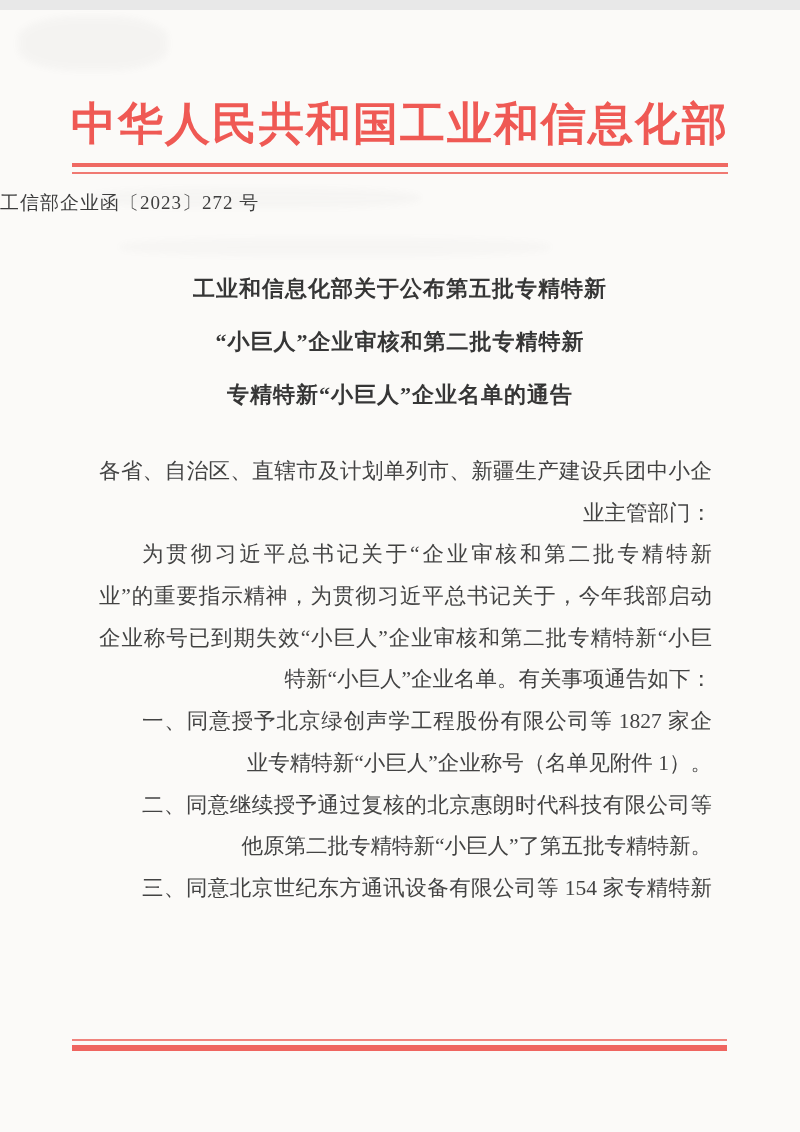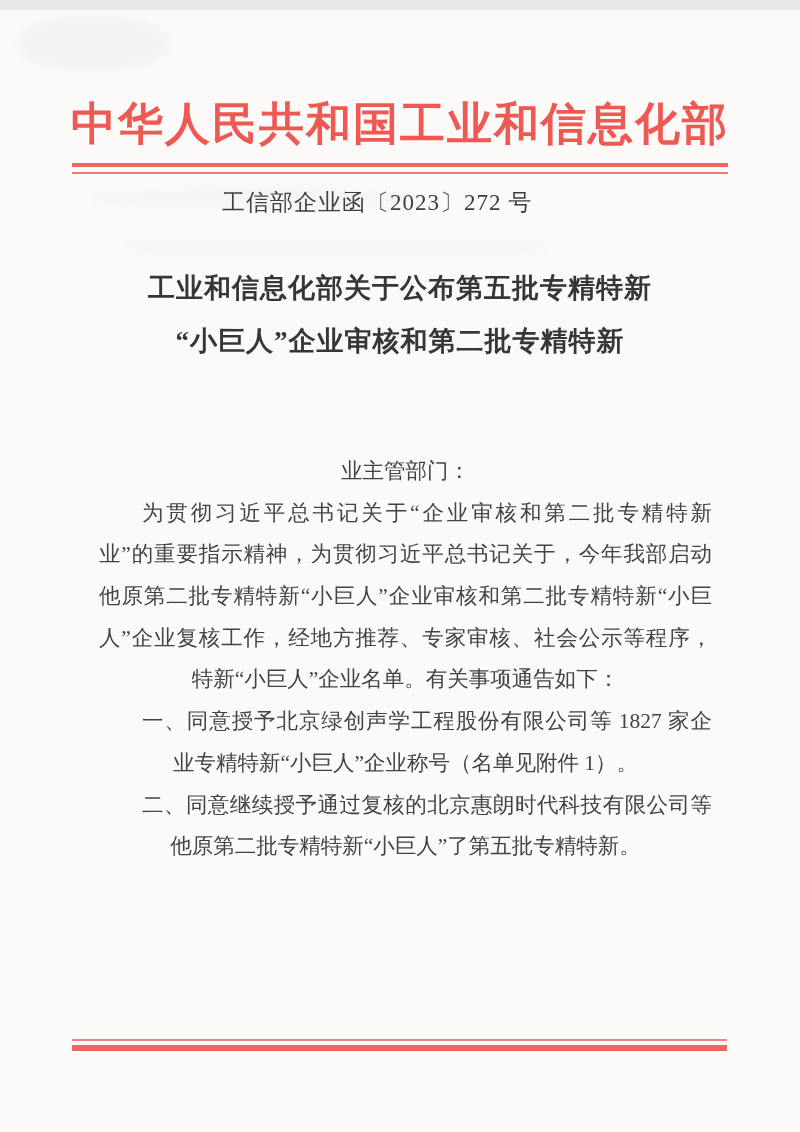--- a/index.html
+++ b/index.html
@@ -44,50 +44,50 @@
   .rules {
     margin: 13px 72px 0 72px;
   }
   .rule-thick { height: 4px; background: #ef6963; }
   .rule-gap   { height: 5px; }
   .rule-thin  { height: 2px; background: #f07972; }
 
   .doc-number {
     margin-top: 17px;
     padding-right: 46px;
-    text-align: center;
-    font-size: 23px;
+    text-align: left;
+    font-size: 19px;
     line-height: 24px;
     color: #3c3c3c;
     letter-spacing: 1px;
   }
 
   .title {
     margin-top: 47px;
     text-align: center;
-    font-size: 27px;
+    font-size: 22px;
     line-height: 53px;
     font-weight: bold;
     color: #363636;
     letter-spacing: 1px;
   }
 
   .body-text {
     position: absolute;
     left: 99px;
     right: 88px;
     top: 441px;
     font-size: 21.5px;
     color: #434343;
   }
   .body-text .line {
     line-height: 41.7px;
     height: 41.7px;
     overflow: hidden;
-    text-align: center;
+    text-align: right;
   }
   .body-text .line.full {
     text-align: justify;
     text-align-last: justify;
   }
   .body-text .line.indent {
     text-indent: 2em;
   }
 
   .footer-rules {
@@ -115,33 +115,35 @@
     <div class="rule-thick"></div>
     <div class="rule-gap"></div>
     <div class="rule-thin"></div>
   </div>
 
   <div class="doc-number">工信部企业函〔2023〕272 号</div>
 
   <div class="title">
     <div>工业和信息化部关于公布第五批专精特新</div>
     <div>“小巨人”企业审核和第二批专精特新</div>
+    <div>专精特新“小巨人”企业名单的通告</div>
   </div>
 
   <div class="body-text">
+      <div class="line full">各省、自治区、直辖市及计划单列市、新疆生产建设兵团中小企</div>
       <div class="line">业主管部门：</div>
       <div class="line full indent">为贯彻习近平总书记关于“企业审核和第二批专精特新</div>
       <div class="line full">业”的重要指示精神，为贯彻习近平总书记关于，今年我部启动</div>
-      <div class="line full">他原第二批专精特新“小巨人”企业审核和第二批专精特新“小巨</div>
-      <div class="line full">人”企业复核工作，经地方推荐、专家审核、社会公示等程序，</div>
+      <div class="line full">企业称号已到期失效“小巨人”企业审核和第二批专精特新“小巨</div>
       <div class="line">特新“小巨人”企业名单。有关事项通告如下：</div>
       <div class="line full indent">一、同意授予北京绿创声学工程股份有限公司等 1827 家企</div>
       <div class="line">业专精特新“小巨人”企业称号（名单见附件 1）。</div>
       <div class="line full indent">二、同意继续授予通过复核的北京惠朗时代科技有限公司等</div>
       <div class="line">他原第二批专精特新“小巨人”了第五批专精特新。</div>
+      <div class="line full indent">三、同意北京世纪东方通讯设备有限公司等 154 家专精特新</div>
     </div>
 
   <div class="footer-rules">
     <div class="rule-thin"></div>
     <div class="rule-gap"></div>
     <div class="rule-thick"></div>
   </div>
 
 </div>
 

